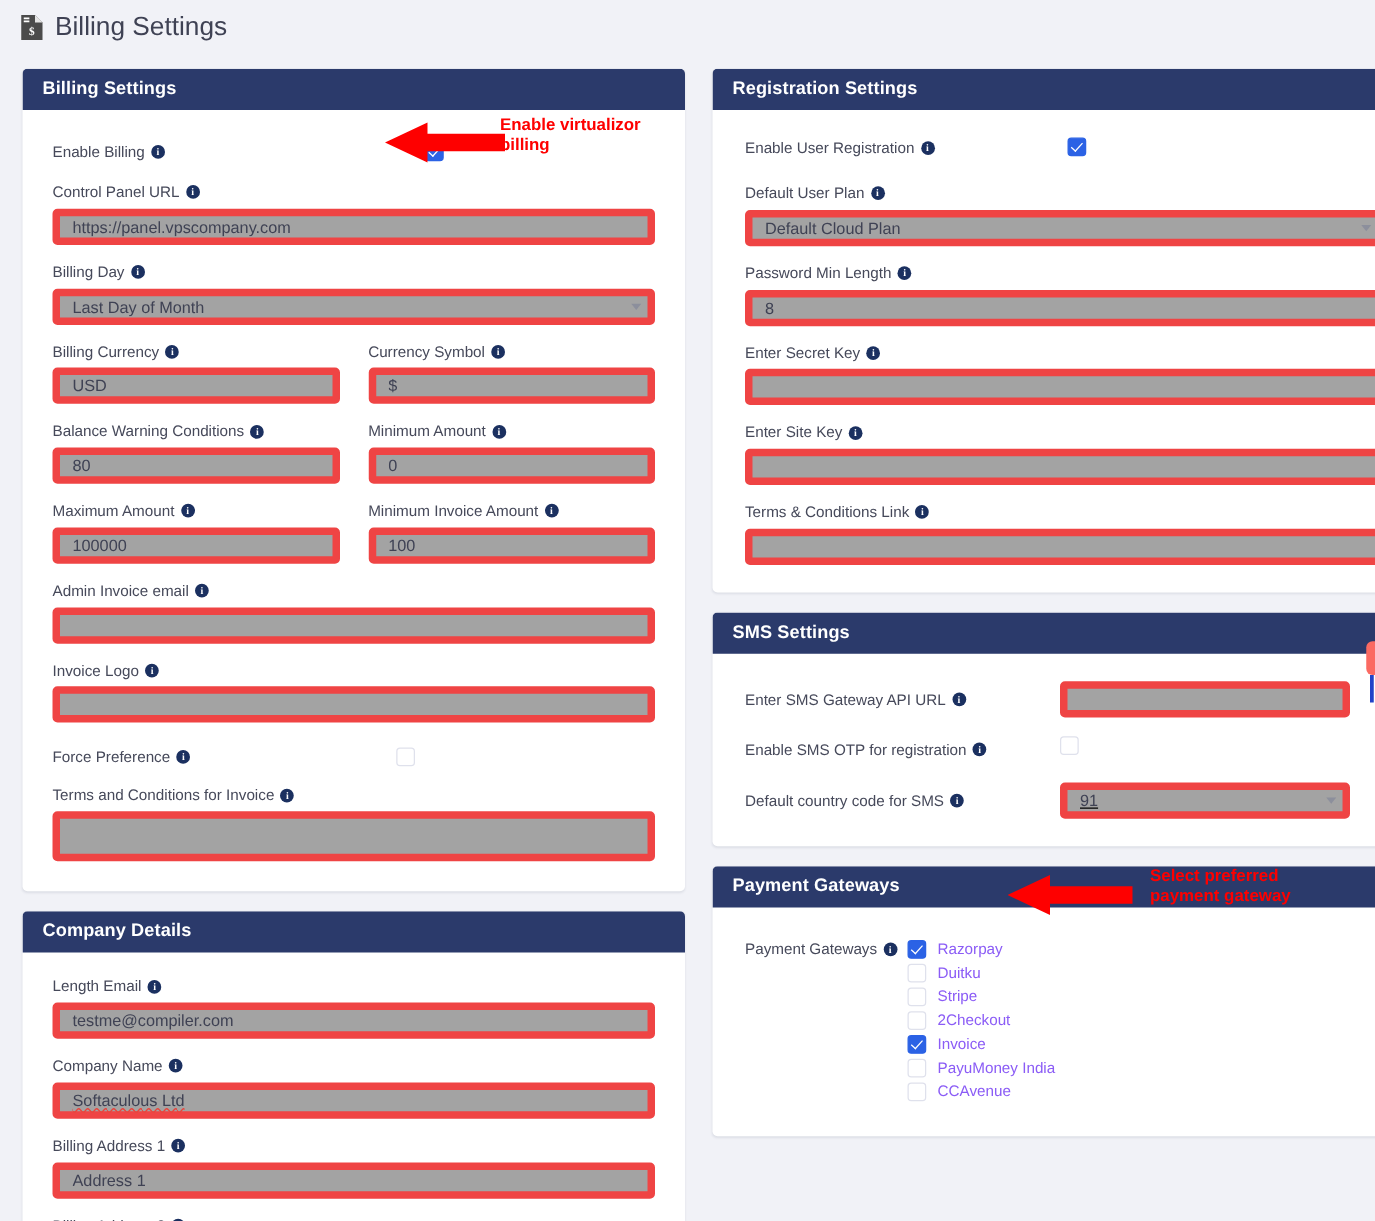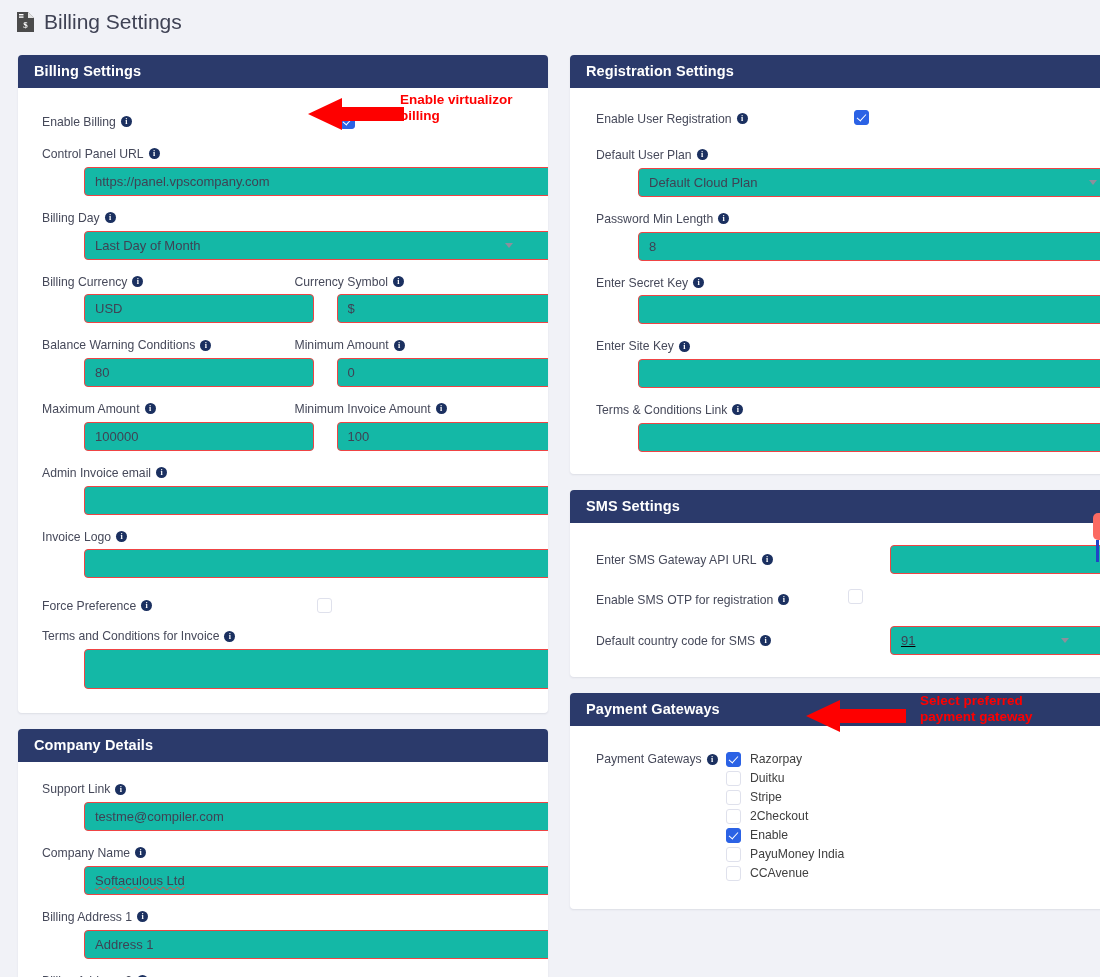--- a/index.html
+++ b/index.html
@@ -67,29 +67,28 @@
     text-align: center;
     margin-left: 5px;
     vertical-align: middle;
     font-family: "Liberation Serif", serif;
   }
 
   .inp {
     display: block;
     width: 100%;
     height: 29px;
-    border: 1px solid #ef4444;
+    border: 6px solid #ef4444;
     border-radius: 4px;
-    background: #14b8a6;
+    background: #a3a3a3;
     padding: 0 10px;
     font-size: 13px;
     color: #3f4254;
     font-family: "Liberation Sans", sans-serif;
     outline: none;
-    margin-left: 42px;
   }
   .inp::placeholder { color: #3f4254; opacity: 1; }
   textarea.inp { height: 40px; resize: none; padding-top: 6px; line-height: 17px; }
 
   .sel-wrap { position: relative; }
   .sel-wrap .caret {
     position: absolute; right: 11px; top: 50%;
     margin-top: -2px;
     width: 0; height: 0;
     border-left: 4px solid transparent;
@@ -146,21 +145,21 @@
 
   .sms-row { position: relative; display: flex; align-items: center; margin-bottom: 15px; min-height: 29px; }
   .sms-row .lbl { margin-bottom: 0; width: 252px; flex: 0 0 252px; }
   .sms-row .sctl { flex: 1; max-width: 232px; text-decoration: underline; }
 
   
   .pg-wrap { display: flex; padding-top: 2px; }
   .pg-label { width: 130px; flex: 0 0 130px; font-size: 12.2px; color: #46495a; line-height: 18px; }
   .pg-list { flex: 1; }
   .pg-item { display: flex; align-items: center; gap: 9px; height: 19px; margin-bottom: 0px; }
-  .pg-item .pgtxt { font-size: 12.2px; color: #404040; }
+  .pg-item .pgtxt { font-size: 12.2px; color: #8b5cf6; }
 
   
   .anno { position: absolute; pointer-events: none; }
   .anno-text {
     position: absolute;
     color: #fe0000;
     font-weight: 700;
     font-size: 13.5px;
     line-height: 15.5px;
     white-space: pre-line;
@@ -306,21 +305,21 @@
 
       </div>
     </div>
 
     <div class="card">
       <div class="card-head">Company Details</div>
       <div class="card-body">
 
         <div class="fld">
           <label class="lbl">
-            <span class="ttxt">Support Link</span><span class="info-icon">i</span>
+            <span class="ttxt">Length Email</span><span class="info-icon">i</span>
           </label>
           <input class="inp" type="text" value="testme@compiler.com" style="">
         </div>
 
         <div class="fld">
           <label class="lbl">
             <span class="ttxt">Company Name</span><span class="info-icon">i</span>
           </label>
           <div class="inp" style="display:flex;align-items:center;">
             <span class="squiggle">Softaculous Ltd</span>
@@ -455,21 +454,21 @@
             <div class="pg-item">
               <span class="cb"></span>
               <span class="pgtxt">Stripe</span>
             </div>
             <div class="pg-item">
               <span class="cb"></span>
               <span class="pgtxt">2Checkout</span>
             </div>
             <div class="pg-item">
               <span class="cb on"></span>
-              <span class="pgtxt">Enable</span>
+              <span class="pgtxt">Invoice</span>
             </div>
             <div class="pg-item">
               <span class="cb"></span>
               <span class="pgtxt">PayuMoney India</span>
             </div>
             <div class="pg-item">
               <span class="cb"></span>
               <span class="pgtxt">CCAvenue</span>
             </div>
 

